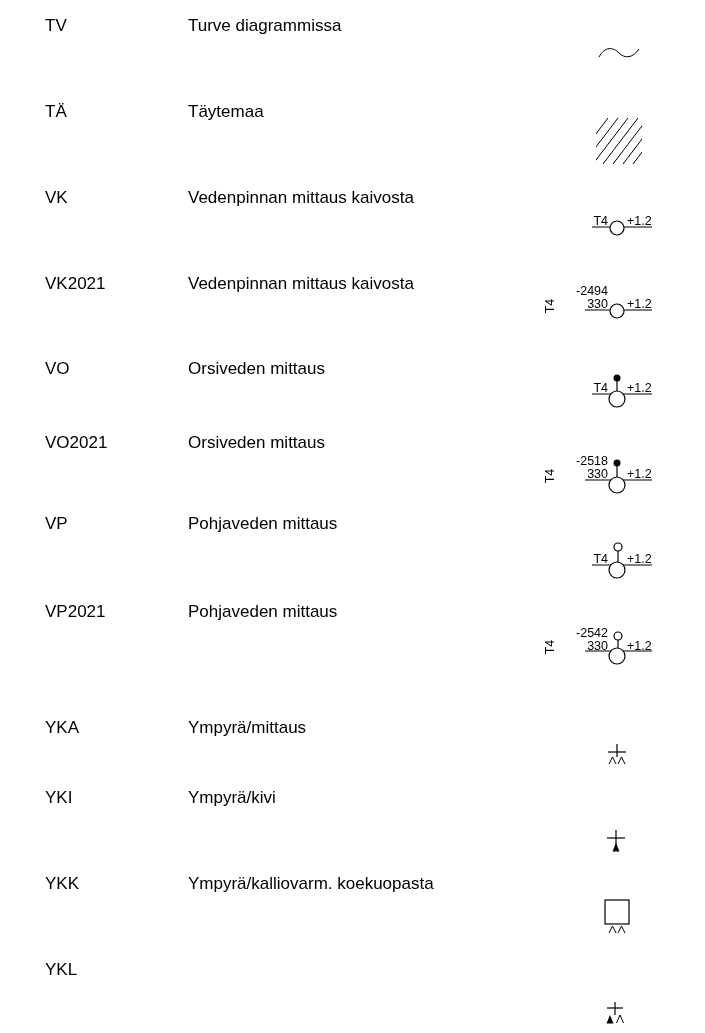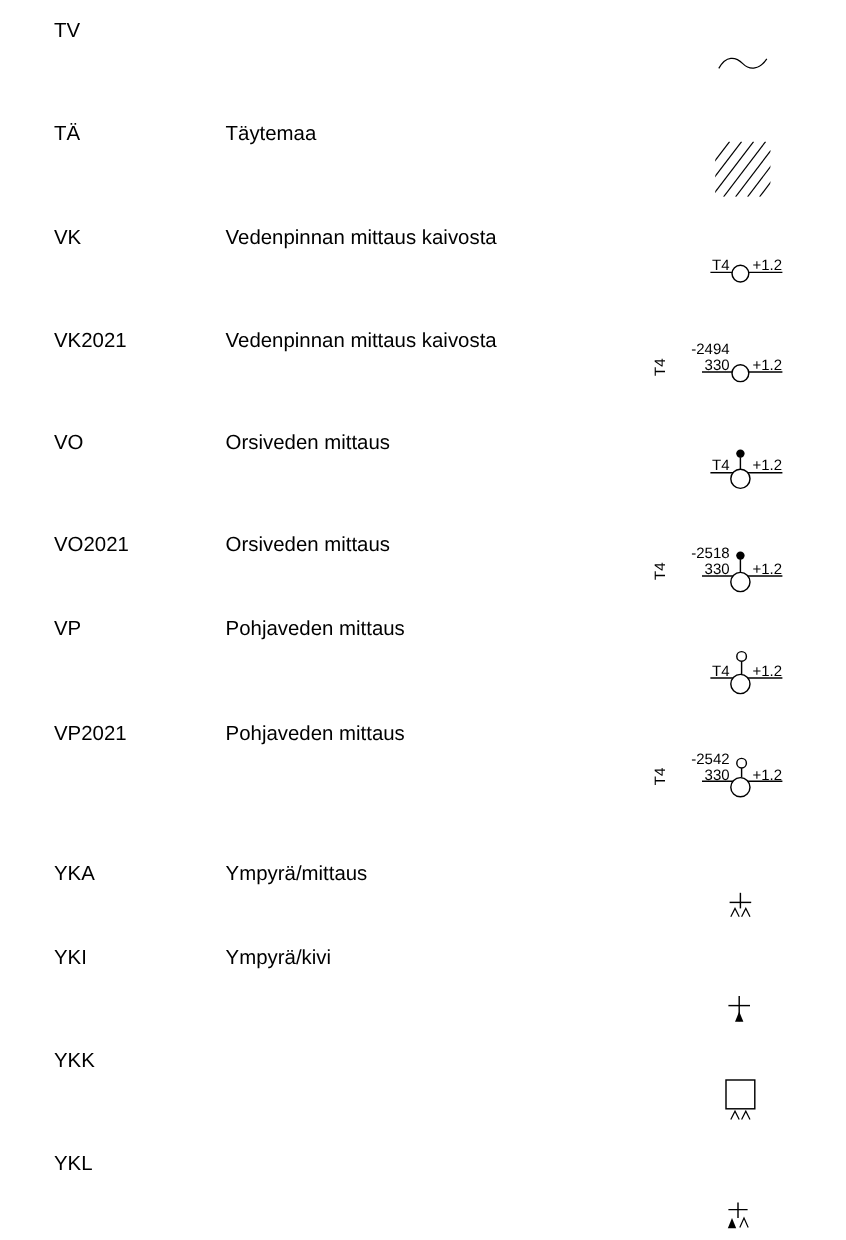--- a/index.html
+++ b/index.html
@@ -18,20 +18,21 @@
   .solid{fill:#000;stroke:none;}
   svg.sym text{font-family:"Liberation Sans",sans-serif;font-size:12.5px;fill:#000;stroke:none;}
   text.end{text-anchor:end;}
   text.mid{text-anchor:middle;}
 </style>
 </head>
 <body>
 
 <div class="row" style="top:16px">
   <div class="code">TV</div>
+  <div class="label">Turve diagrammissa</div>
 </div>
 <svg class="sym" style="left:597px;top:44px" width="44" height="22">
   <path class="thin" d="M2,13 C8,2 16,3 22,9 C28,15 36,14 42,5"></path>
 </svg>
 
 <div class="row" style="top:102px">
   <div class="code">TÄ</div>
   <div class="label">Täytemaa</div>
 </div>
 <svg class="sym clip" style="left:596px;top:118px" width="46" height="46">
@@ -75,21 +76,21 @@
 </div>
 <svg class="sym" style="left:540px;top:361px" width="165" height="52">
   <line class="stroke" x1="77" y1="20" x2="77" y2="30"></line>
   <circle class="solid" cx="77" cy="17" r="3.5"></circle>
   <line class="stroke" x1="52" y1="33" x2="112" y2="33"></line>
   <circle class="open" cx="77" cy="38" r="8"></circle>
   <text class="end" x="68" y="31">T4</text>
   <text x="87" y="31">+1.2</text>
 </svg>
 
-<div class="row" style="top:444px">
+<div class="row" style="top:433px">
   <div class="code">VO2021</div>
   <div class="label">Orsiveden mittaus</div>
 </div>
 <svg class="sym" style="left:540px;top:447px" width="165" height="52">
   <text class="mid" x="14" y="29" transform="rotate(-90 14 29)">T4</text>
   <text class="end" x="68" y="18">-2518</text>
   <text class="end" x="68" y="31">330</text>
   <line class="stroke" x1="77" y1="19" x2="77" y2="30"></line>
   <circle class="solid" cx="77" cy="16" r="3.5"></circle>
   <line class="stroke" x1="45" y1="33" x2="112" y2="33"></line>
@@ -141,20 +142,21 @@
   <div class="label">Ympyrä/kivi</div>
 </div>
 <svg class="sym" style="left:604px;top:827px" width="26" height="27">
   <line class="stroke" x1="12" y1="3" x2="12" y2="24"></line>
   <line class="stroke" x1="3" y1="11" x2="21" y2="11"></line>
   <path class="solid" d="M12,16 L8.5,24.5 L15.5,24.5 Z"></path>
 </svg>
 
 <div class="row" style="top:874px">
   <div class="code">YKK</div>
+  <div class="label">Ympyrä/kalliovarm. koekuopasta</div>
 </div>
 <svg class="sym" style="left:602px;top:898px" width="30" height="37">
   <rect class="stroke" x="3" y="2" width="24" height="24"></rect>
   <path class="thin" d="M7,35 L10.5,28 L14,35"></path>
   <path class="thin" d="M16,35 L19.5,28 L23,35"></path>
 </svg>
 
 <div class="row" style="top:960px">
   <div class="code">YKL</div>
 </div>

